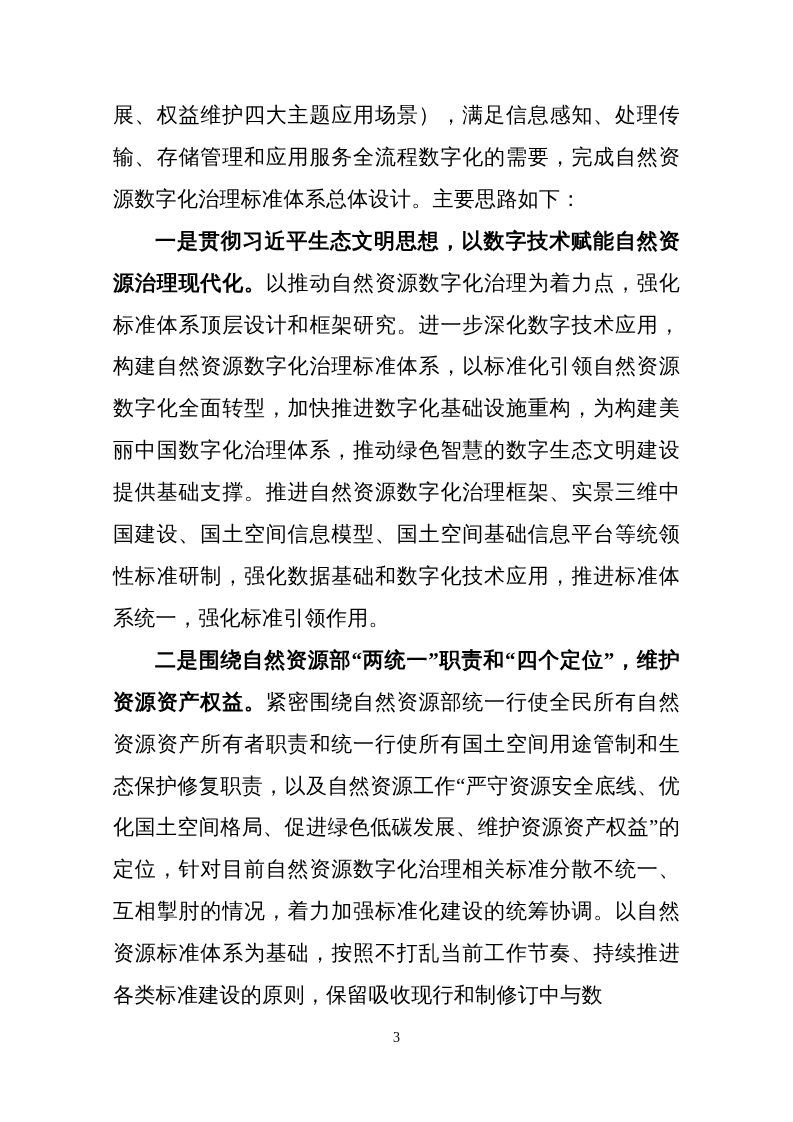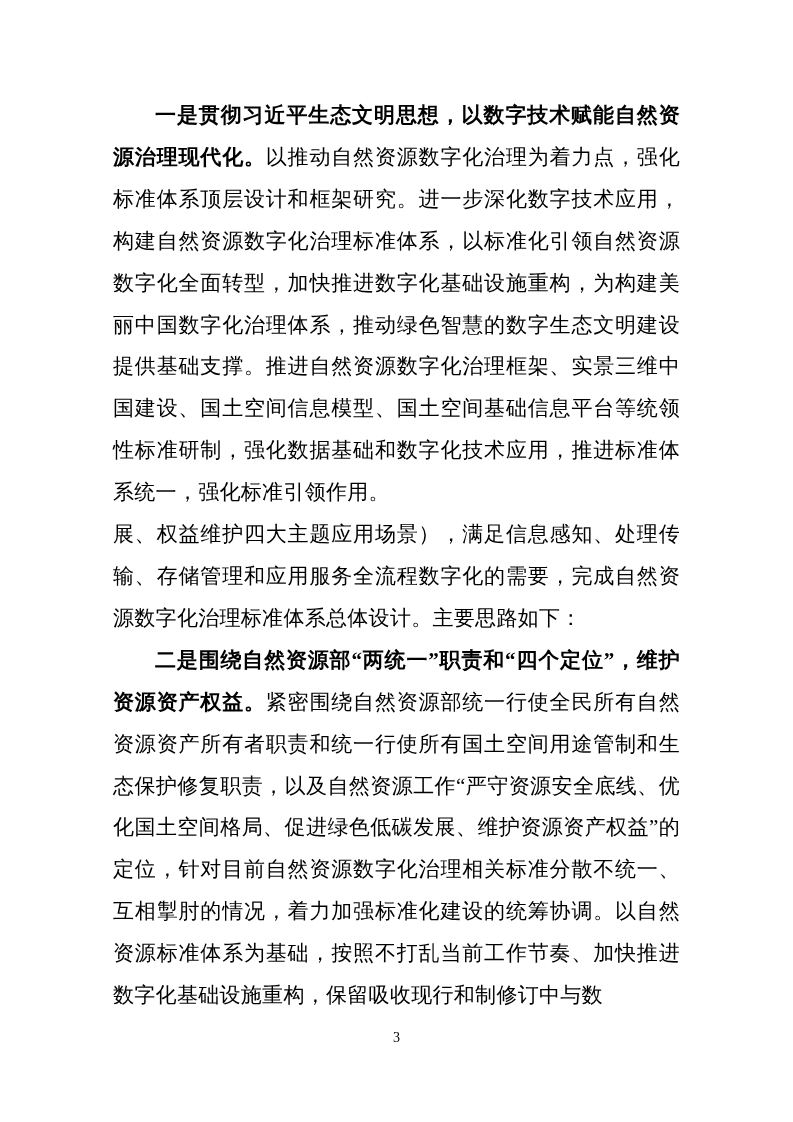--- a/index.html
+++ b/index.html
@@ -48,22 +48,22 @@
     line-height: 20px;
     color: #000000;
   }
 </style>
 </head>
 <body>
 
 <div class="sheet">
   <div class="content">
 
+    <p class="para no-indent"><span>展、权益维护四大主题应用场景），满足信息感知、处理传输、存储管理和应用服务全流程数字化的需要，完成自然资源数字化治理标准体系总体设计。主要思路如下：</span></p>
+
     <p class="para"><span class="run-bold">一是贯彻习近平生态文明思想，以数字技术赋能自然资源治理现代化。</span><span>以推动自然资源数字化治理为着力点，强化标准体系顶层设计和框架研究。进一步深化数字技术应用，构建自然资源数字化治理标准体系，以标准化引领自然资源数字化全面转型，加快推进数字化基础设施重构，为构建美丽中国数字化治理体系，推动绿色智慧的数字生态文明建设提供基础支撑。推进自然资源数字化治理框架、实景三维中国建设、国土空间信息模型、国土空间基础信息平台等统领性标准研制，强化数据基础和数字化技术应用，推进标准体系统一，强化标准引领作用。</span></p>
 
-    <p class="para no-indent"><span>展、权益维护四大主题应用场景），满足信息感知、处理传输、存储管理和应用服务全流程数字化的需要，完成自然资源数字化治理标准体系总体设计。主要思路如下：</span></p>
-
-    <p class="para"><span class="run-bold">二是围绕自然资源部“两统一”职责和“四个定位”，维护资源资产权益。</span><span>紧密围绕自然资源部统一行使全民所有自然资源资产所有者职责和统一行使所有国土空间用途管制和生态保护修复职责，以及自然资源工作“严守资源安全底线、优化国土空间格局、促进绿色低碳发展、维护资源资产权益”的定位，针对目前自然资源数字化治理相关标准分散不统一、互相掣肘的情况，着力加强标准化建设的统筹协调。以自然资源标准体系为基础，按照不打乱当前工作节奏、加快推进数字化基础设施重构，保留吸收现行和制修订中与数</span></p>
+    <p class="para"><span class="run-bold">二是围绕自然资源部“两统一”职责和“四个定位”，维护资源资产权益。</span><span>紧密围绕自然资源部统一行使全民所有自然资源资产所有者职责和统一行使所有国土空间用途管制和生态保护修复职责，以及自然资源工作“严守资源安全底线、优化国土空间格局、促进绿色低碳发展、维护资源资产权益”的定位，针对目前自然资源数字化治理相关标准分散不统一、互相掣肘的情况，着力加强标准化建设的统筹协调。以自然资源标准体系为基础，按照不打乱当前工作节奏、持续推进各类标准建设的原则，保留吸收现行和制修订中与数</span></p>
 
   </div>
 
   <div class="page-number">3</div>
 </div>
 
 </body></html>

